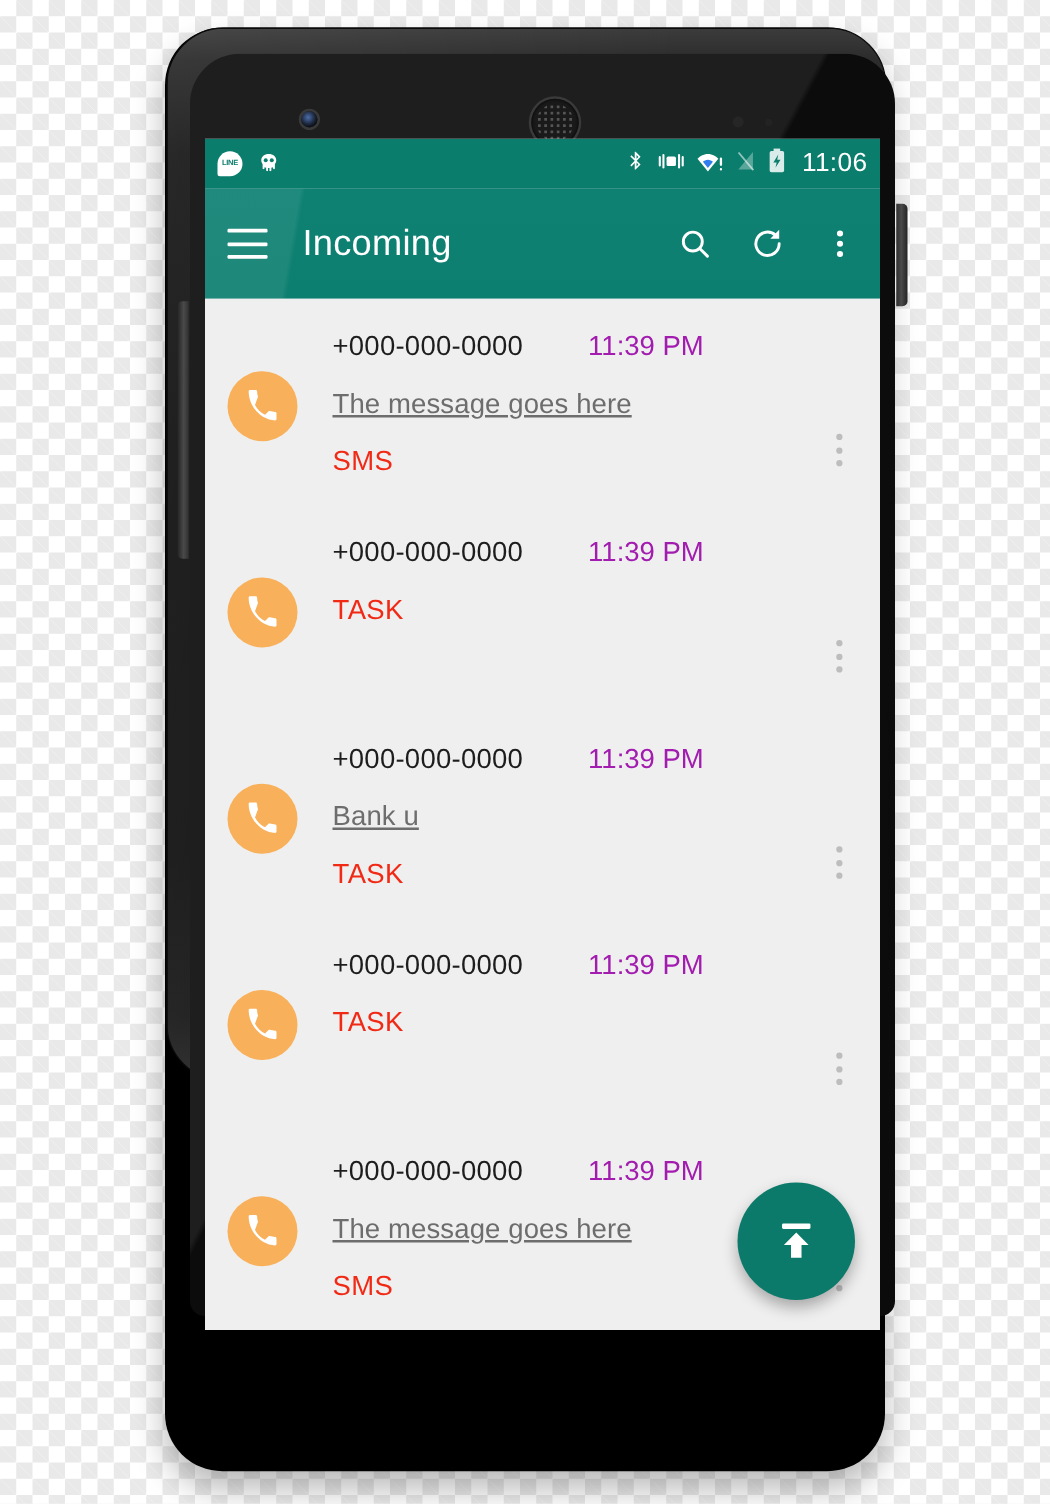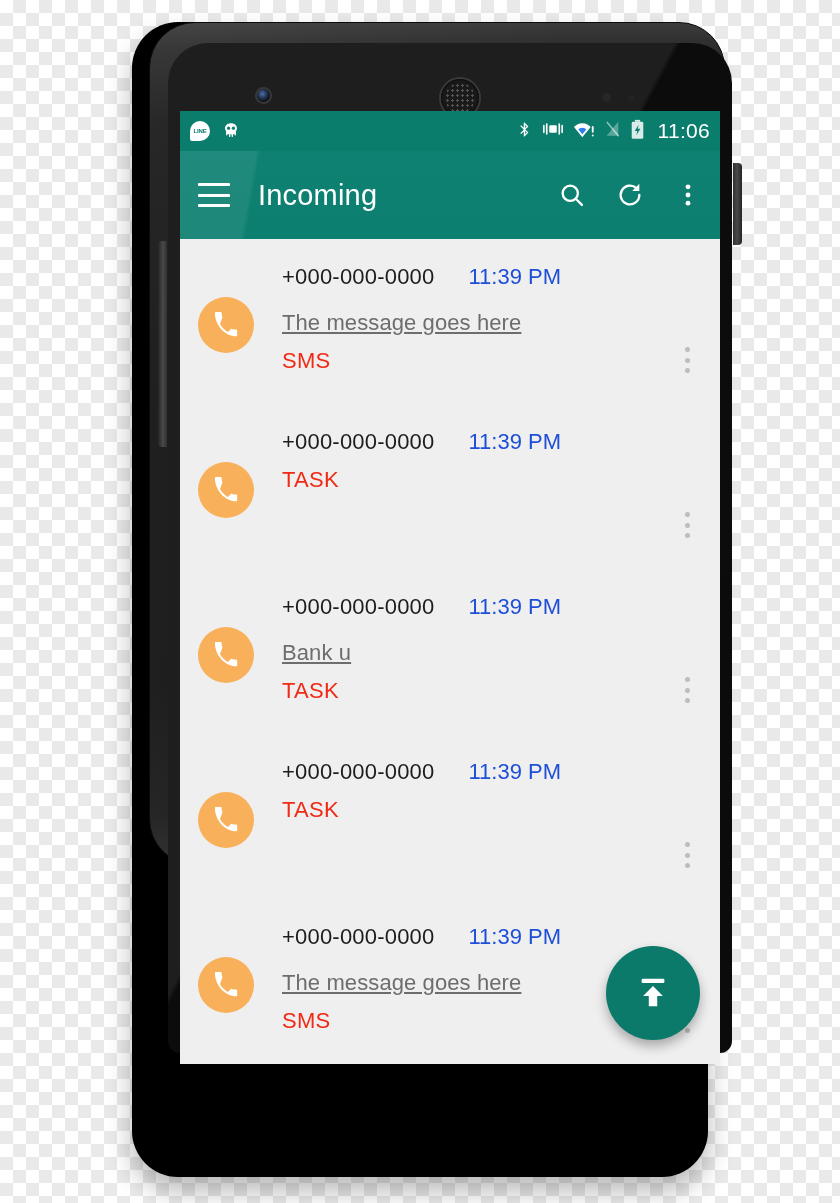--- a/index.html
+++ b/index.html
@@ -20,21 +20,21 @@
   #device{
     position:absolute;left:120px;top:8px;width:600px;height:1180px;
   }
   .dev-shadow{
     position:absolute;left:12px;top:14px;width:576px;height:1155px;
     border-radius:46px;
     box-shadow:0 14px 26px rgba(0,0,0,.28);
     background:#000;
   }
   .dev-body{
-    position:absolute;left:29px;top:14px;width:576px;height:843px;
+    position:absolute;left:13px;top:14px;width:576px;height:843px;
     border-radius:46px;
     background:
       linear-gradient(100deg,rgba(255,255,255,.06) 0%,rgba(255,255,255,0) 58%),
       linear-gradient(180deg,#3b3b3b 0%,#2c2c2c 3%,#1b1b1b 12%,#141414 40%,#151515 78%,#1d1d1d 94%,#2a2a2a 100%);
     border:1px solid #0b0b0b;
     box-sizing:border-box;
   }
   .dev-glass{
     position:absolute;left:18px;top:20px;width:564px;height:1010px;
     border-radius:40px 40px 12px 12px;
@@ -118,23 +118,23 @@
   
   .list{position:relative;height:825px;overflow:hidden;background:#efefef;}
   .row{position:relative;height:165px;display:flex;align-items:flex-start;padding:22px 18px 0 18px;box-sizing:border-box;justify-content:space-between;}
   .avatar{
     width:56px;height:56px;border-radius:50%;background:#f8b05a;
     margin-top:36px;flex:0 0 auto;display:flex;align-items:center;justify-content:center;
   }
   .row-body{margin-left:28px;flex:1 1 auto;min-width:0;padding-top:3px;}
   .line1{display:flex;align-items:baseline;}
   .num{font-size:22px;color:#1d1d1d;letter-spacing:.2px;}
-  .time{font-size:22px;color:#1d4ed8;margin-left:34px;}
+  .time{font-size:22px;color:#a21caf;margin-left:52px;}
   .msg{font-size:22px;color:#6d6d6d;margin-top:20px;letter-spacing:.1px;text-decoration:underline;}
-  .tag{font-size:22px;color:#f12a16;margin-top:12px;letter-spacing:.3px;}
+  .tag{font-size:22px;color:#f12a16;margin-top:20px;letter-spacing:.3px;}
   .kebab{
     width:26px;height:26px;margin:86px 2px 0 6px;flex:0 0 auto;cursor:pointer;
     display:flex;flex-direction:column;justify-content:space-between;align-items:center;
   }
   .kebab i{width:5px;height:5px;border-radius:50%;background:#bdbdbd;display:block;}
 
   
   .fab{
     position:absolute;right:20px;bottom:24px;width:94px;height:94px;border-radius:50%;
     background:#0b7a6a;box-shadow:0 6px 12px rgba(0,0,0,.30);

